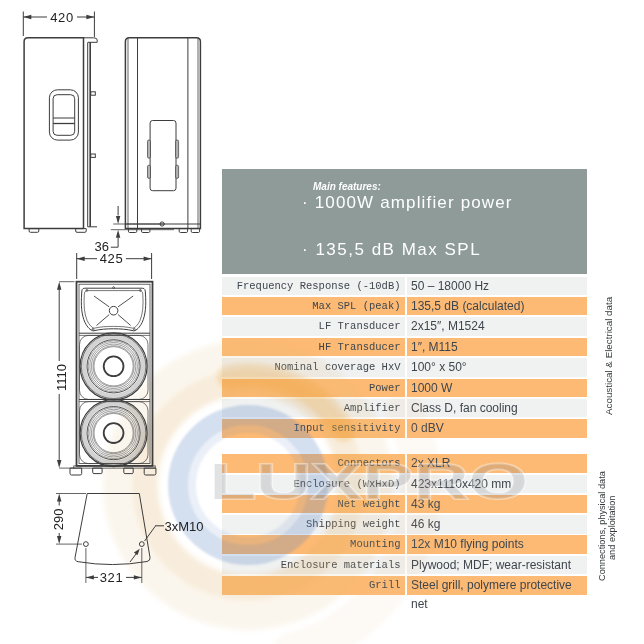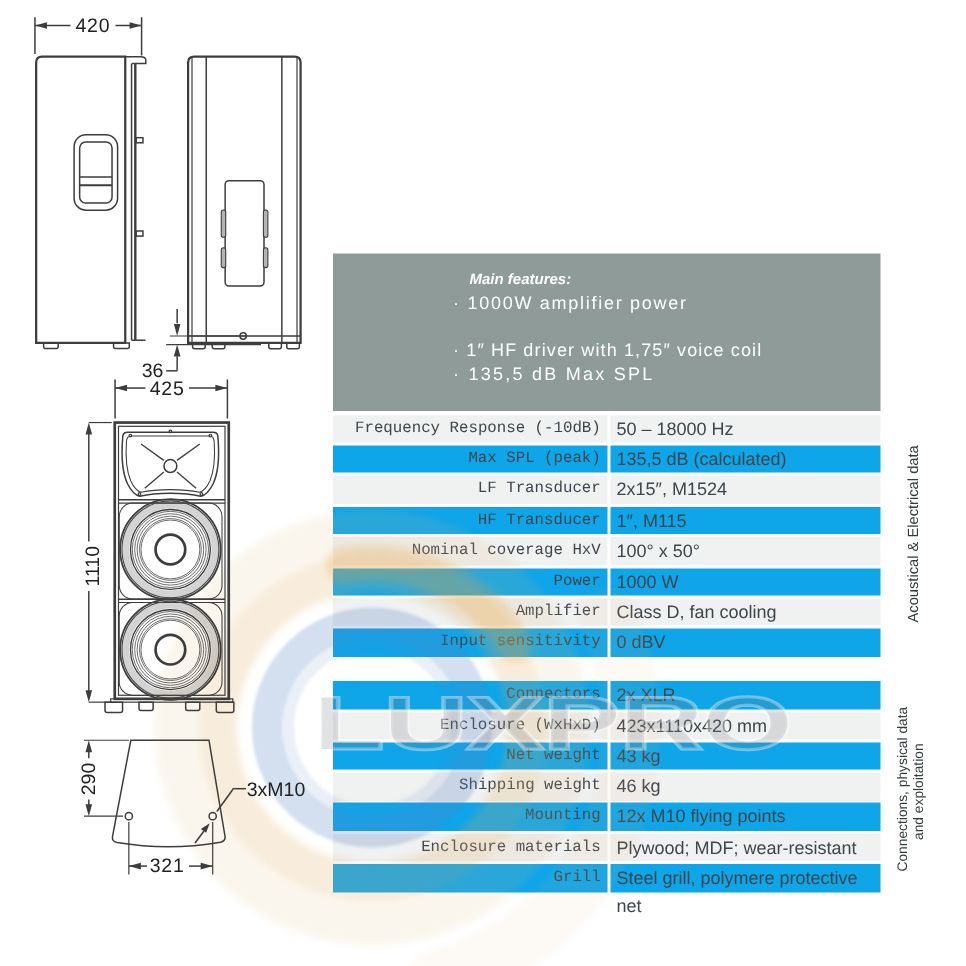--- a/index.html
+++ b/index.html
@@ -4,33 +4,33 @@
 <style>
   html,body{margin:0;padding:0;background:#ffffff;}
   body{width:644px;height:644px;position:relative;overflow:hidden;
        font-family:"Liberation Sans",sans-serif;}
   .abs{position:absolute;opacity:0.999;}
   .row{position:absolute;left:222px;height:18.5px;opacity:0.999;}
   .lbl{position:absolute;left:0;top:0;width:178.5px;height:18.5px;background:#f0f1f1;
        text-align:right;padding-right:4px;line-height:18.5px;font-size:10.5px;color:#3e464d;font-family:Liberation Mono, monospace;}
   .val{position:absolute;left:185px;top:0;width:176px;height:18.5px;background:#f0f1f1;
        text-align:left;padding-left:4px;line-height:18.5px;font-size:12px;color:#3e464d;}
-  .dark .lbl,.dark .val{background:#0ea5e9;}
+  .dark .lbl,.dark .val{background:#fdba74;}
 </style>
 </head>
 <body>
 
 <div class="abs" style="left:222px;top:169px;width:365px;height:105px;background:#8e9b99;"></div>
 
 <div class="abs" style="left:313px;top:181px;font-size:10px;font-weight:bold;color:#ffffff;font-style:italic;">Main features:</div>
 
-<div class="abs" style="left:302px;top:195px;font-size:12px;color:#ffffff;line-height:15.6px;">
+<div class="abs" style="left:302px;top:195px;font-size:17px;color:#ffffff;line-height:15.6px;">
 <span style="letter-spacing:1.15px;">· 1000W amplifier power</span><br>
 <br>
-<span style="letter-spacing:0.75px;">· 1″ HF driver with 1,75″ voice coil</span><br>
+<br>
 <span style="letter-spacing:1.5px;text-align:center;">· 135,5 dB Max SPL</span><br>
 </div>
 
 <div class="row" style="top:276.5px;">
     <div class="lbl">Frequency Response (-10dB)</div>
     <div class="val">50 – 18000 Hz</div>
   </div>
 
 <div class="row dark" style="top:296.9px;">
     <div class="lbl">Max SPL (peak)</div>

